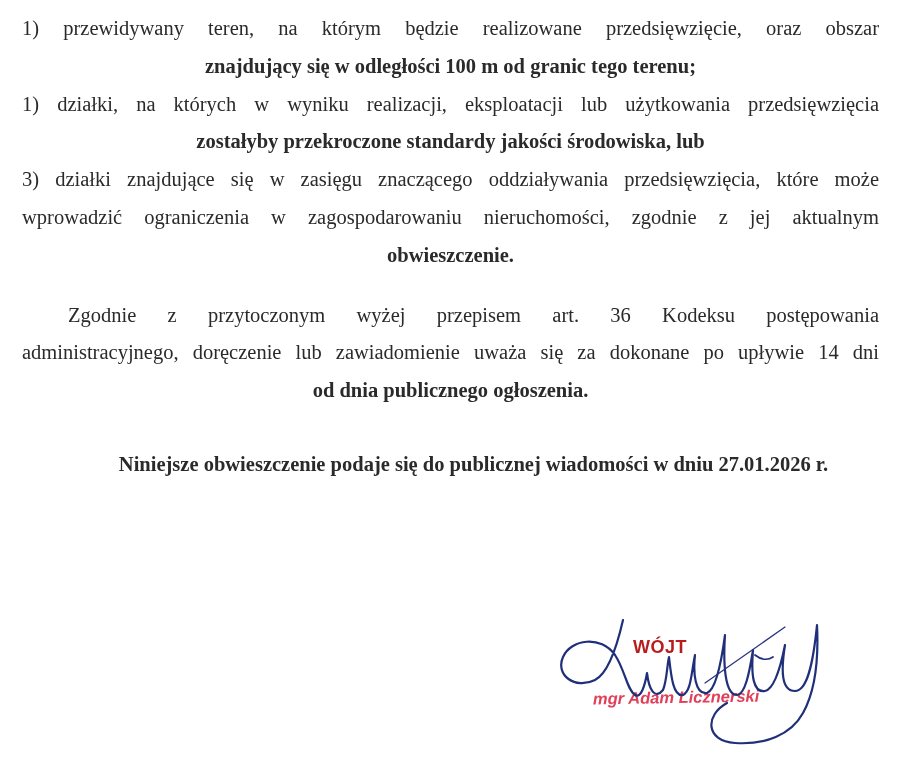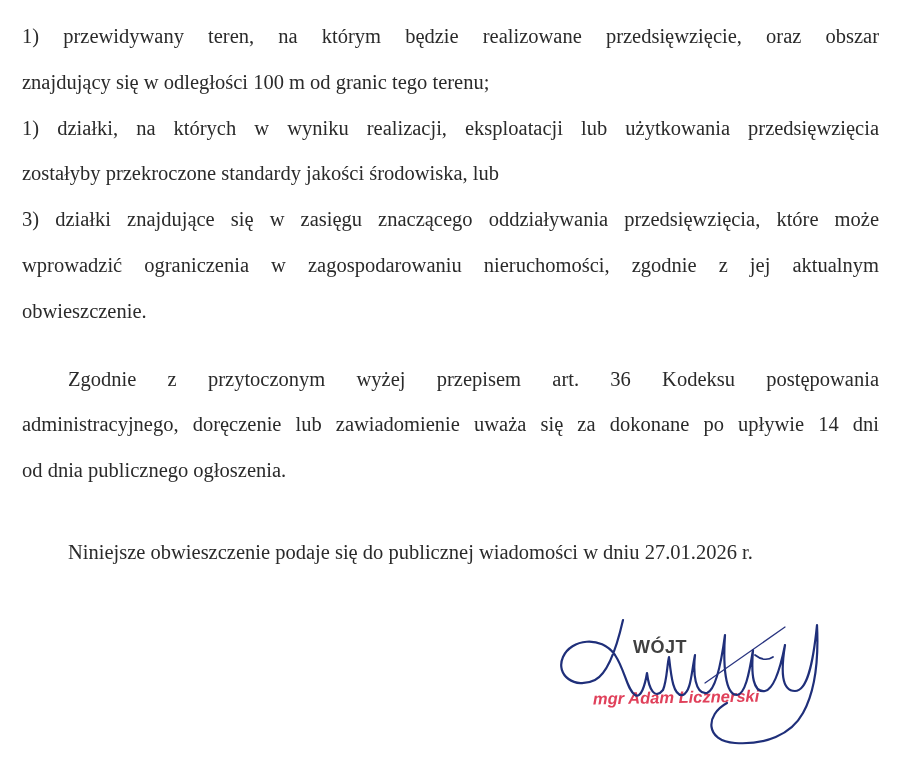--- a/index.html
+++ b/index.html
@@ -19,29 +19,29 @@
     position: absolute;
     left: 22px;
     top: 10px;
     width: 857px;
   }
   .line {
     font-size: 20.5px;
     line-height: 37.8px;
     white-space: nowrap;
     height: 37.8px;
-    margin-top: 8px;
   }
   .justify {
     text-align: justify;
     text-align-last: justify;
     white-space: normal;
   }
   .left {
-    text-align: left;
+    text-align: center;
+    font-weight: bold;
   }
   .gap {
     height: 22px;
   }
   .indent {
     padding-left: 46px;
   }
   .signature-block {
     position: absolute;
     left: 555px;
@@ -49,21 +49,21 @@
     width: 290px;
     height: 170px;
   }
   .stamp-title {
     position: absolute;
     left: 78px;
     top: 42px;
     font-family: "Liberation Sans", "DejaVu Sans", sans-serif;
     font-weight: bold;
     font-size: 18px;
-    color: #404040;
+    color: #b91c1c;
     letter-spacing: 0.5px;
   }
   .stamp-name {
     position: absolute;
     left: 38px;
     top: 93px;
     font-family: "Liberation Sans", "DejaVu Sans", sans-serif;
     font-weight: bold;
     font-style: italic;
     font-size: 16.5px;

